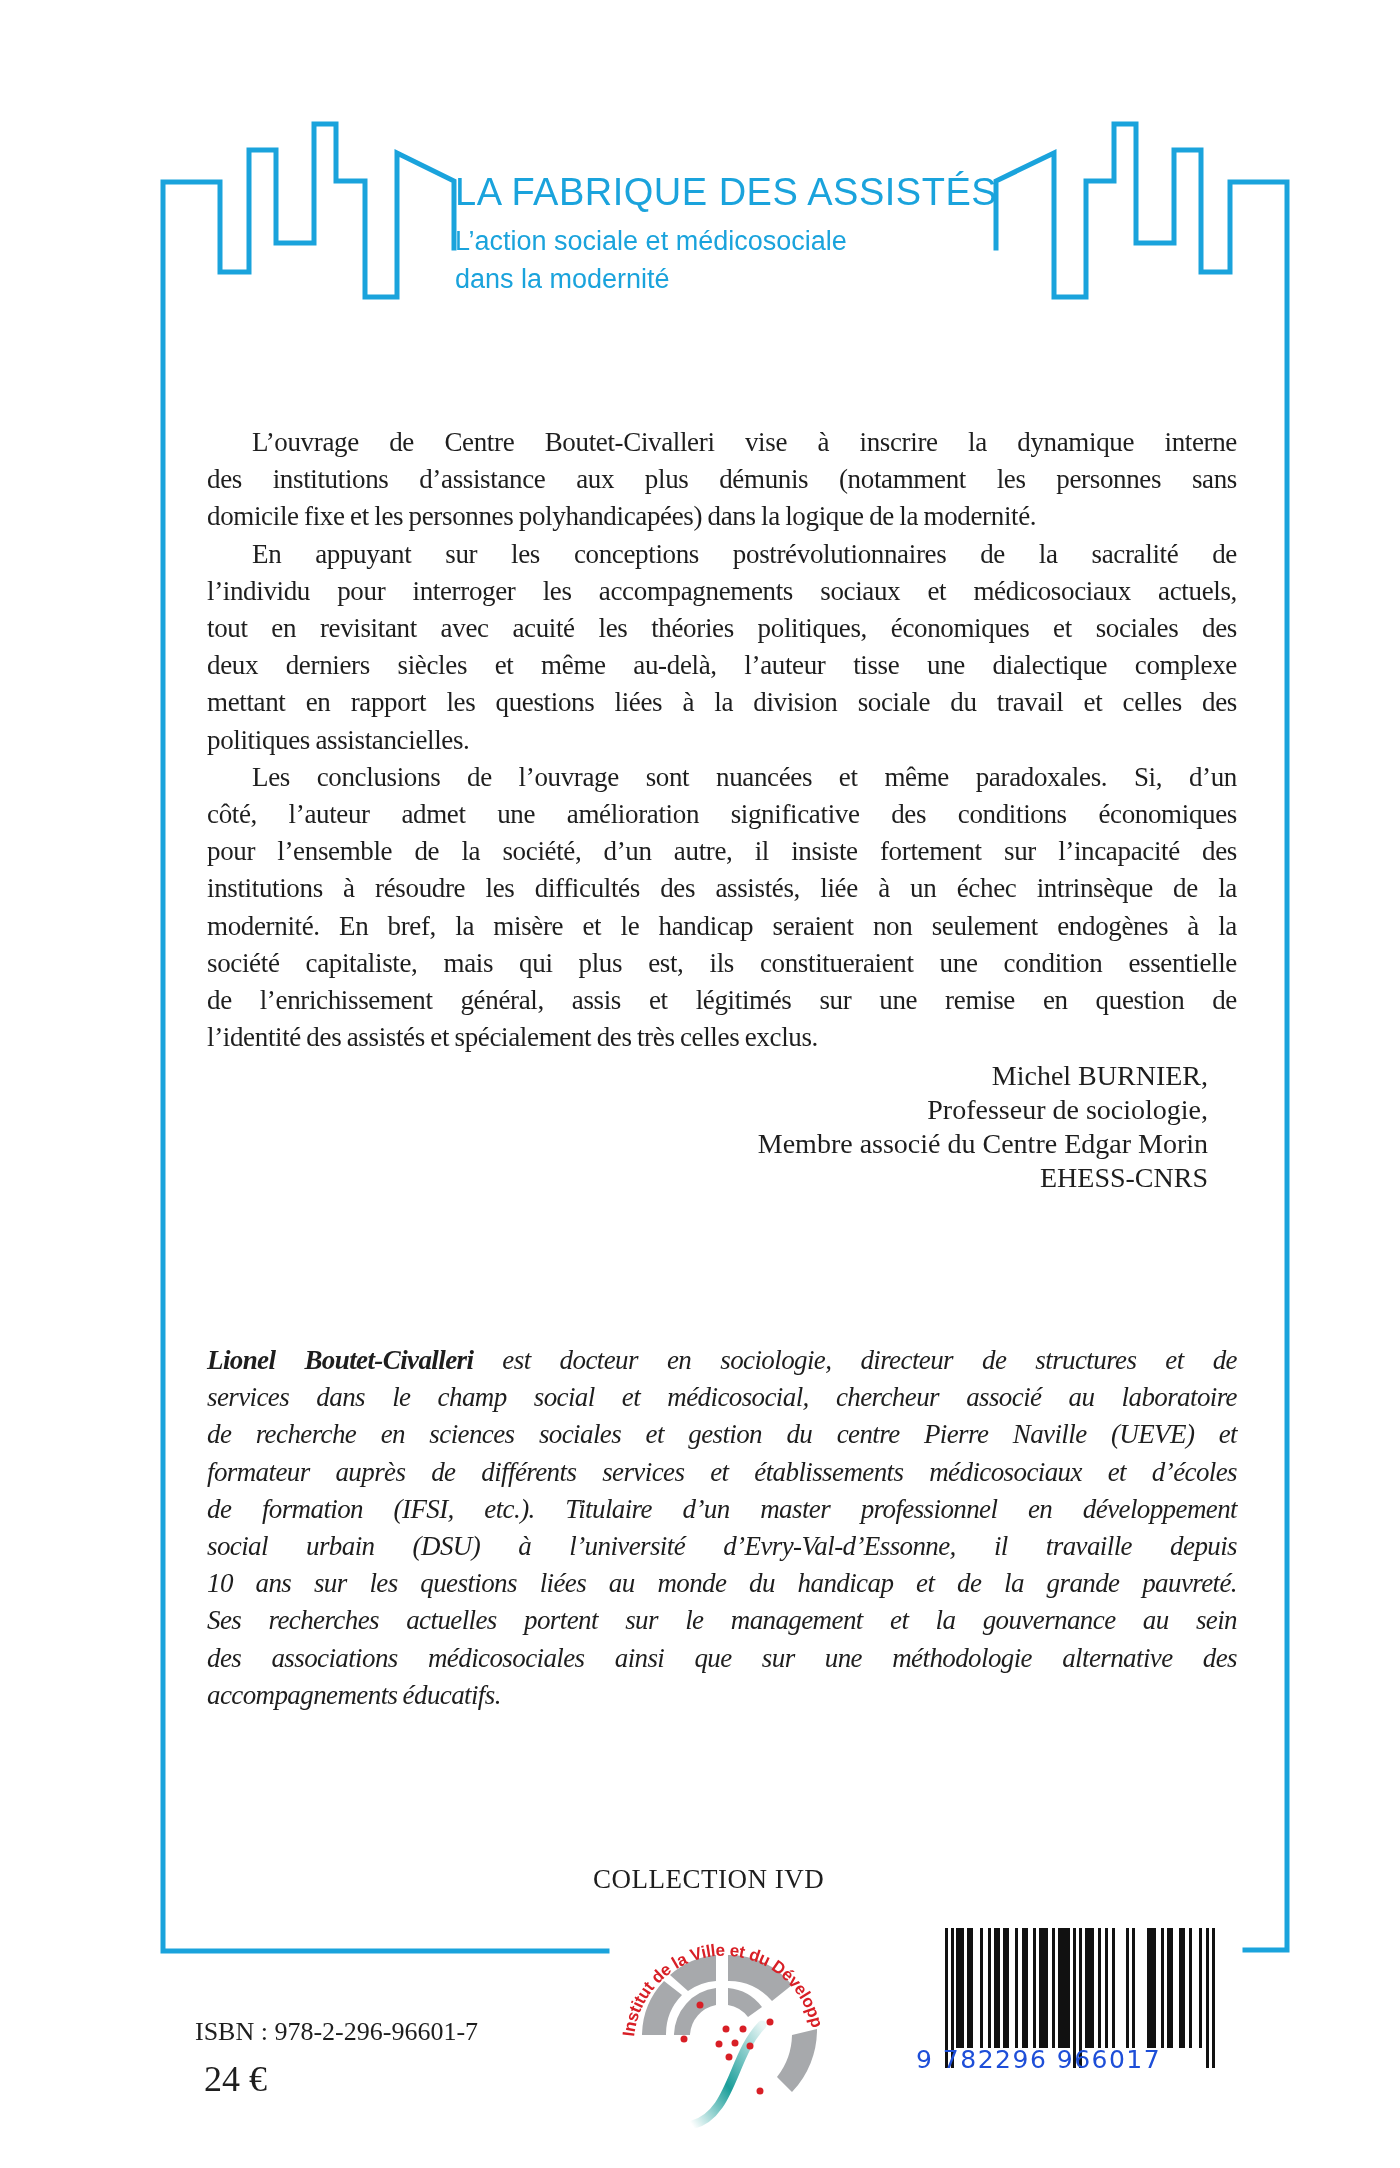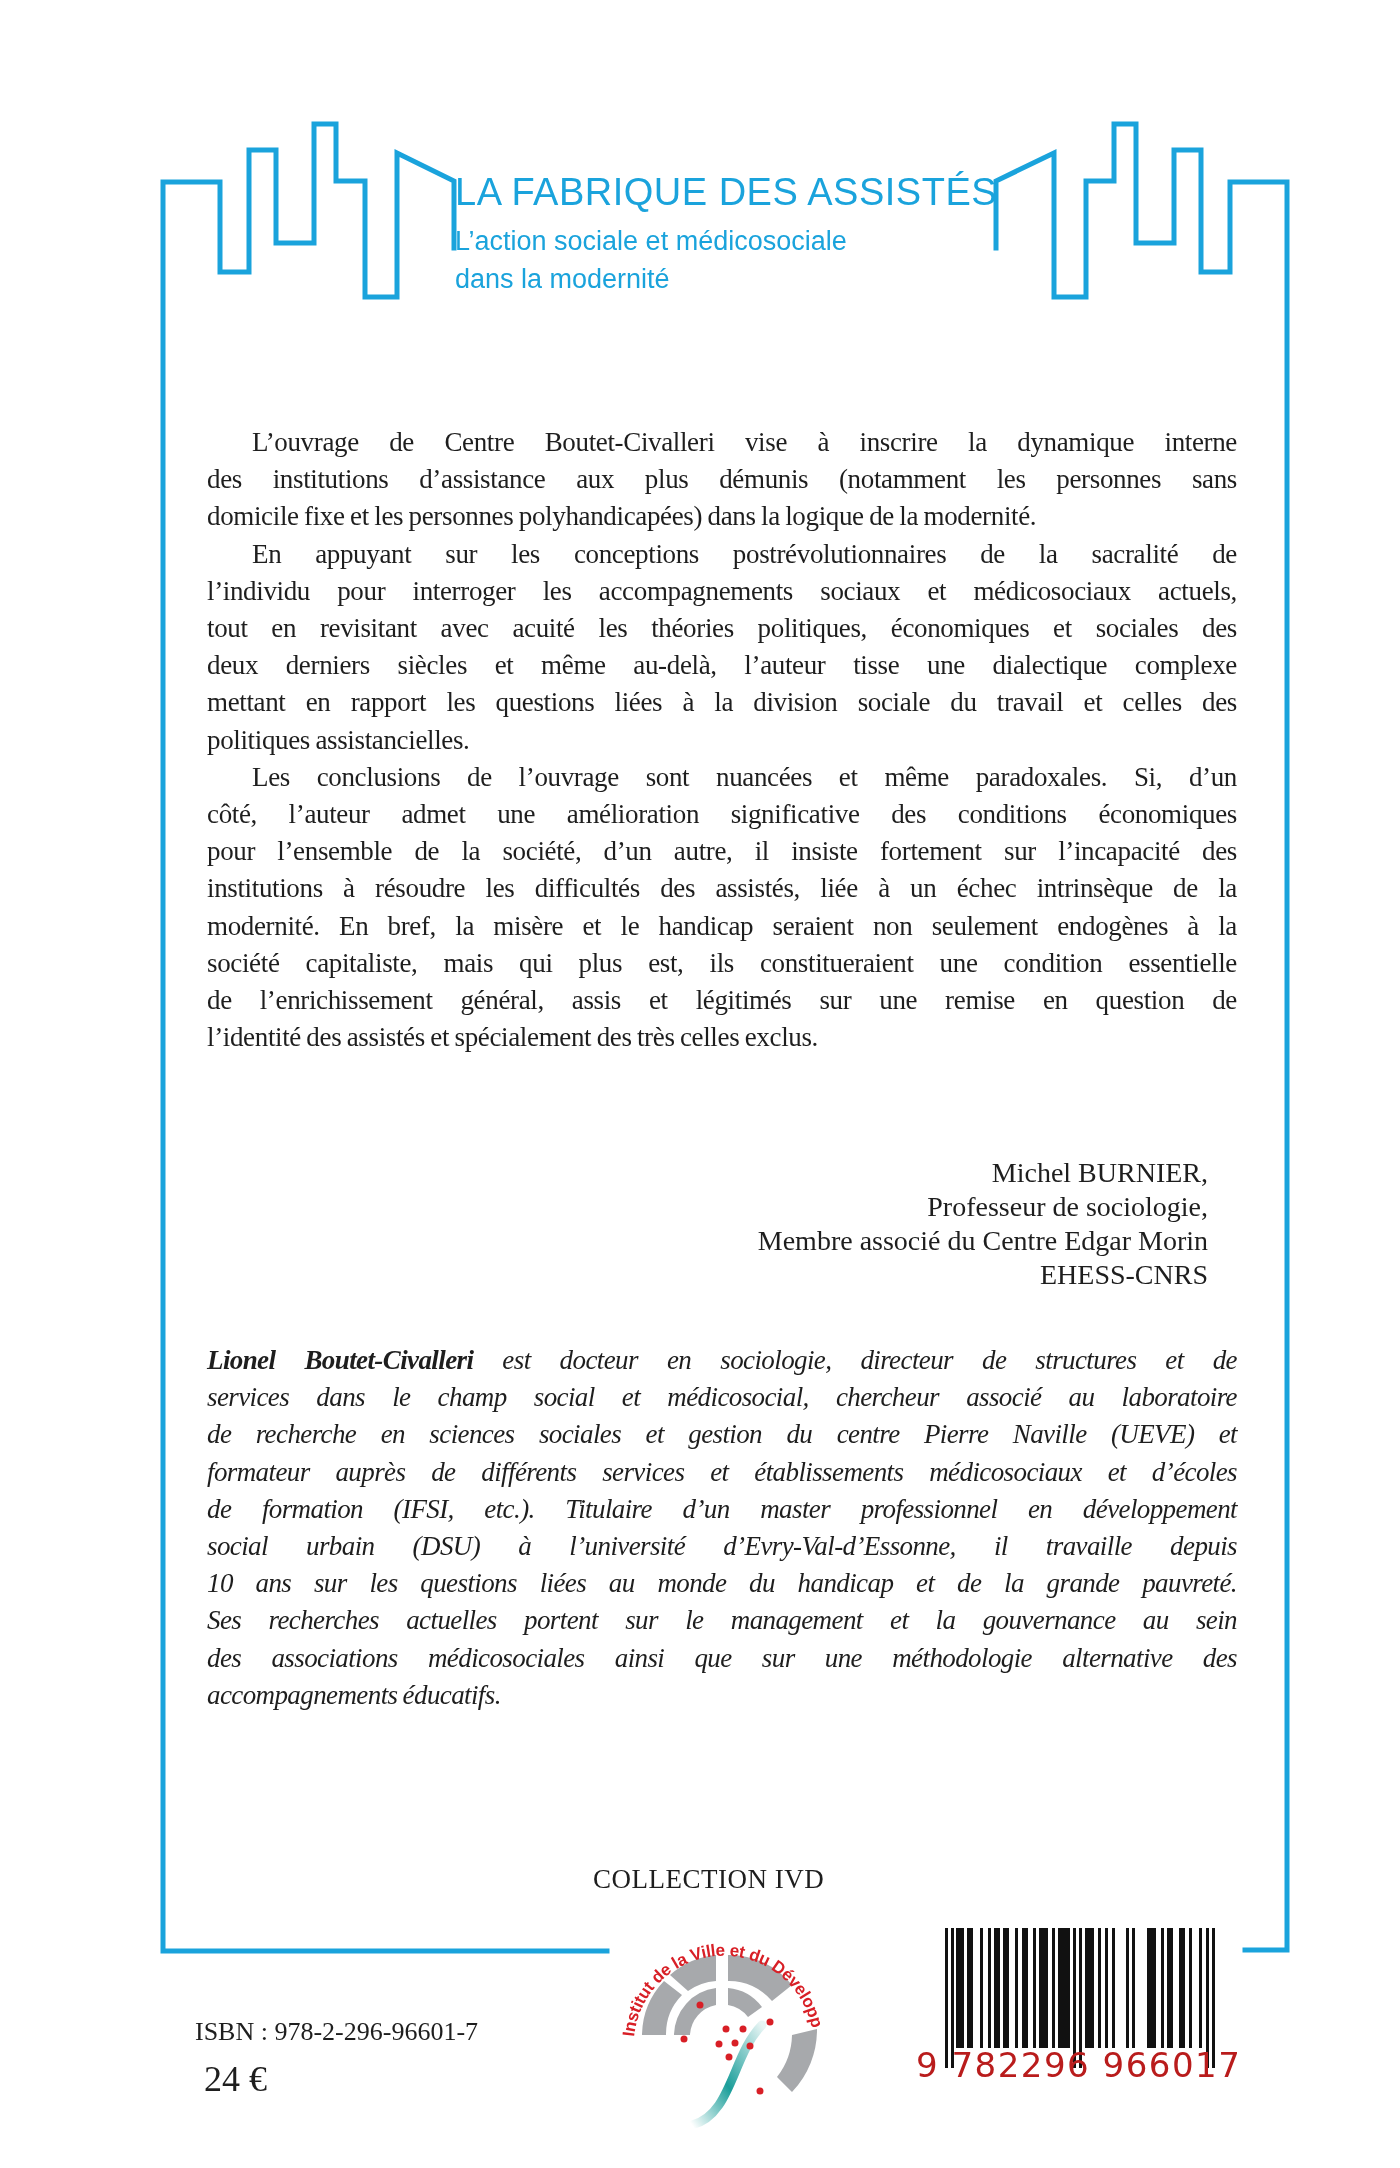--- a/index.html
+++ b/index.html
@@ -5,30 +5,30 @@
   html, body { margin: 0; padding: 0; background: #ffffff; }
   body { width: 1400px; height: 2168px; position: relative; overflow: hidden; font-family: "Liberation Serif", serif; color: #1e1e1e; }
   .frame { position: absolute; left: 0; top: 0; width: 1400px; height: 2168px; }
   .title-block { position: absolute; left: 455px; top: 168px; width: 540px; color: #1aa3dc; font-family: "Liberation Sans", sans-serif; }
   .title { font-size: 38px; letter-spacing: 0.5px; line-height: 48px; white-space: nowrap; font-weight: normal; margin: 0; }
   .subtitle { font-size: 27px; line-height: 38px; margin-top: 6px; }
   .body-text { position: absolute; left: 207px; width: 1030px; top: 424px; font-size: 27px; line-height: 37.2px; }
   .ln { display: block; text-align: justify; text-align-last: justify; white-space: nowrap; overflow: visible; letter-spacing: -0.35px; word-spacing: -1px; }
   .ln.last { text-align-last: left; }
   .ln.indent { padding-left: 45px; }
-  .signature { position: absolute; right: 192px; top: 1156px; text-align: right; font-size: 28px; line-height: 34px; }
+  .signature { position: absolute; right: 192px; top: 1059px; text-align: right; font-size: 28px; line-height: 34px; }
   .bio { position: absolute; left: 207px; width: 1030px; top: 1342px; font-size: 27px; line-height: 37.2px; font-style: italic; }
   .bio .ln { letter-spacing: -0.6px; word-spacing: -1px; }
   .bio b { font-weight: bold; }
   .collection { position: absolute; left: 593px; top: 1864px; font-size: 27px; letter-spacing: 0.5px; }
   .isbn { position: absolute; left: 195px; top: 2017px; font-size: 26px; }
   .price { position: absolute; left: 204px; top: 2058px; font-size: 36px; }
   .logo { position: absolute; left: 612px; top: 1925px; width: 230px; height: 240px; }
   .barcode { position: absolute; left: 918px; top: 1928px; width: 320px; height: 155px; }
-  .barcode-digits { position: absolute; left: 916px; top: 2045px; font-family: "DejaVu Sans", sans-serif; font-size: 34px; letter-spacing: 1.5px; color: #b91c1c; background: transparent; }
+  .barcode-digits { position: absolute; left: 916px; top: 2045px; font-family: "DejaVu Sans", sans-serif; font-size: 25px; letter-spacing: 1.5px; color: #1d4ed8; background: transparent; }
 </style>
 </head>
 <body>
 
 <svg class="frame" viewBox="0 0 1400 2168" width="1400" height="2168">
   <g fill="none" stroke="#1aa3dc" stroke-width="5" stroke-linejoin="miter" stroke-linecap="square">
 
     <polyline points="454,248 454,181 397,153 397,297 365,297 365,181 336,181 336,124 314,124 314,243 276,243 276,150 249,150 249,272 220,272 220,182 163,182 163,1951 607,1951"></polyline>
 
     <polyline points="996,248 996,181 1054,153 1054,297 1086,297 1086,181 1114,181 1114,124 1136,124 1136,243 1174,243 1174,150 1201,150 1201,272 1230,272 1230,182 1287,182 1287,1950 1245,1950"></polyline>

